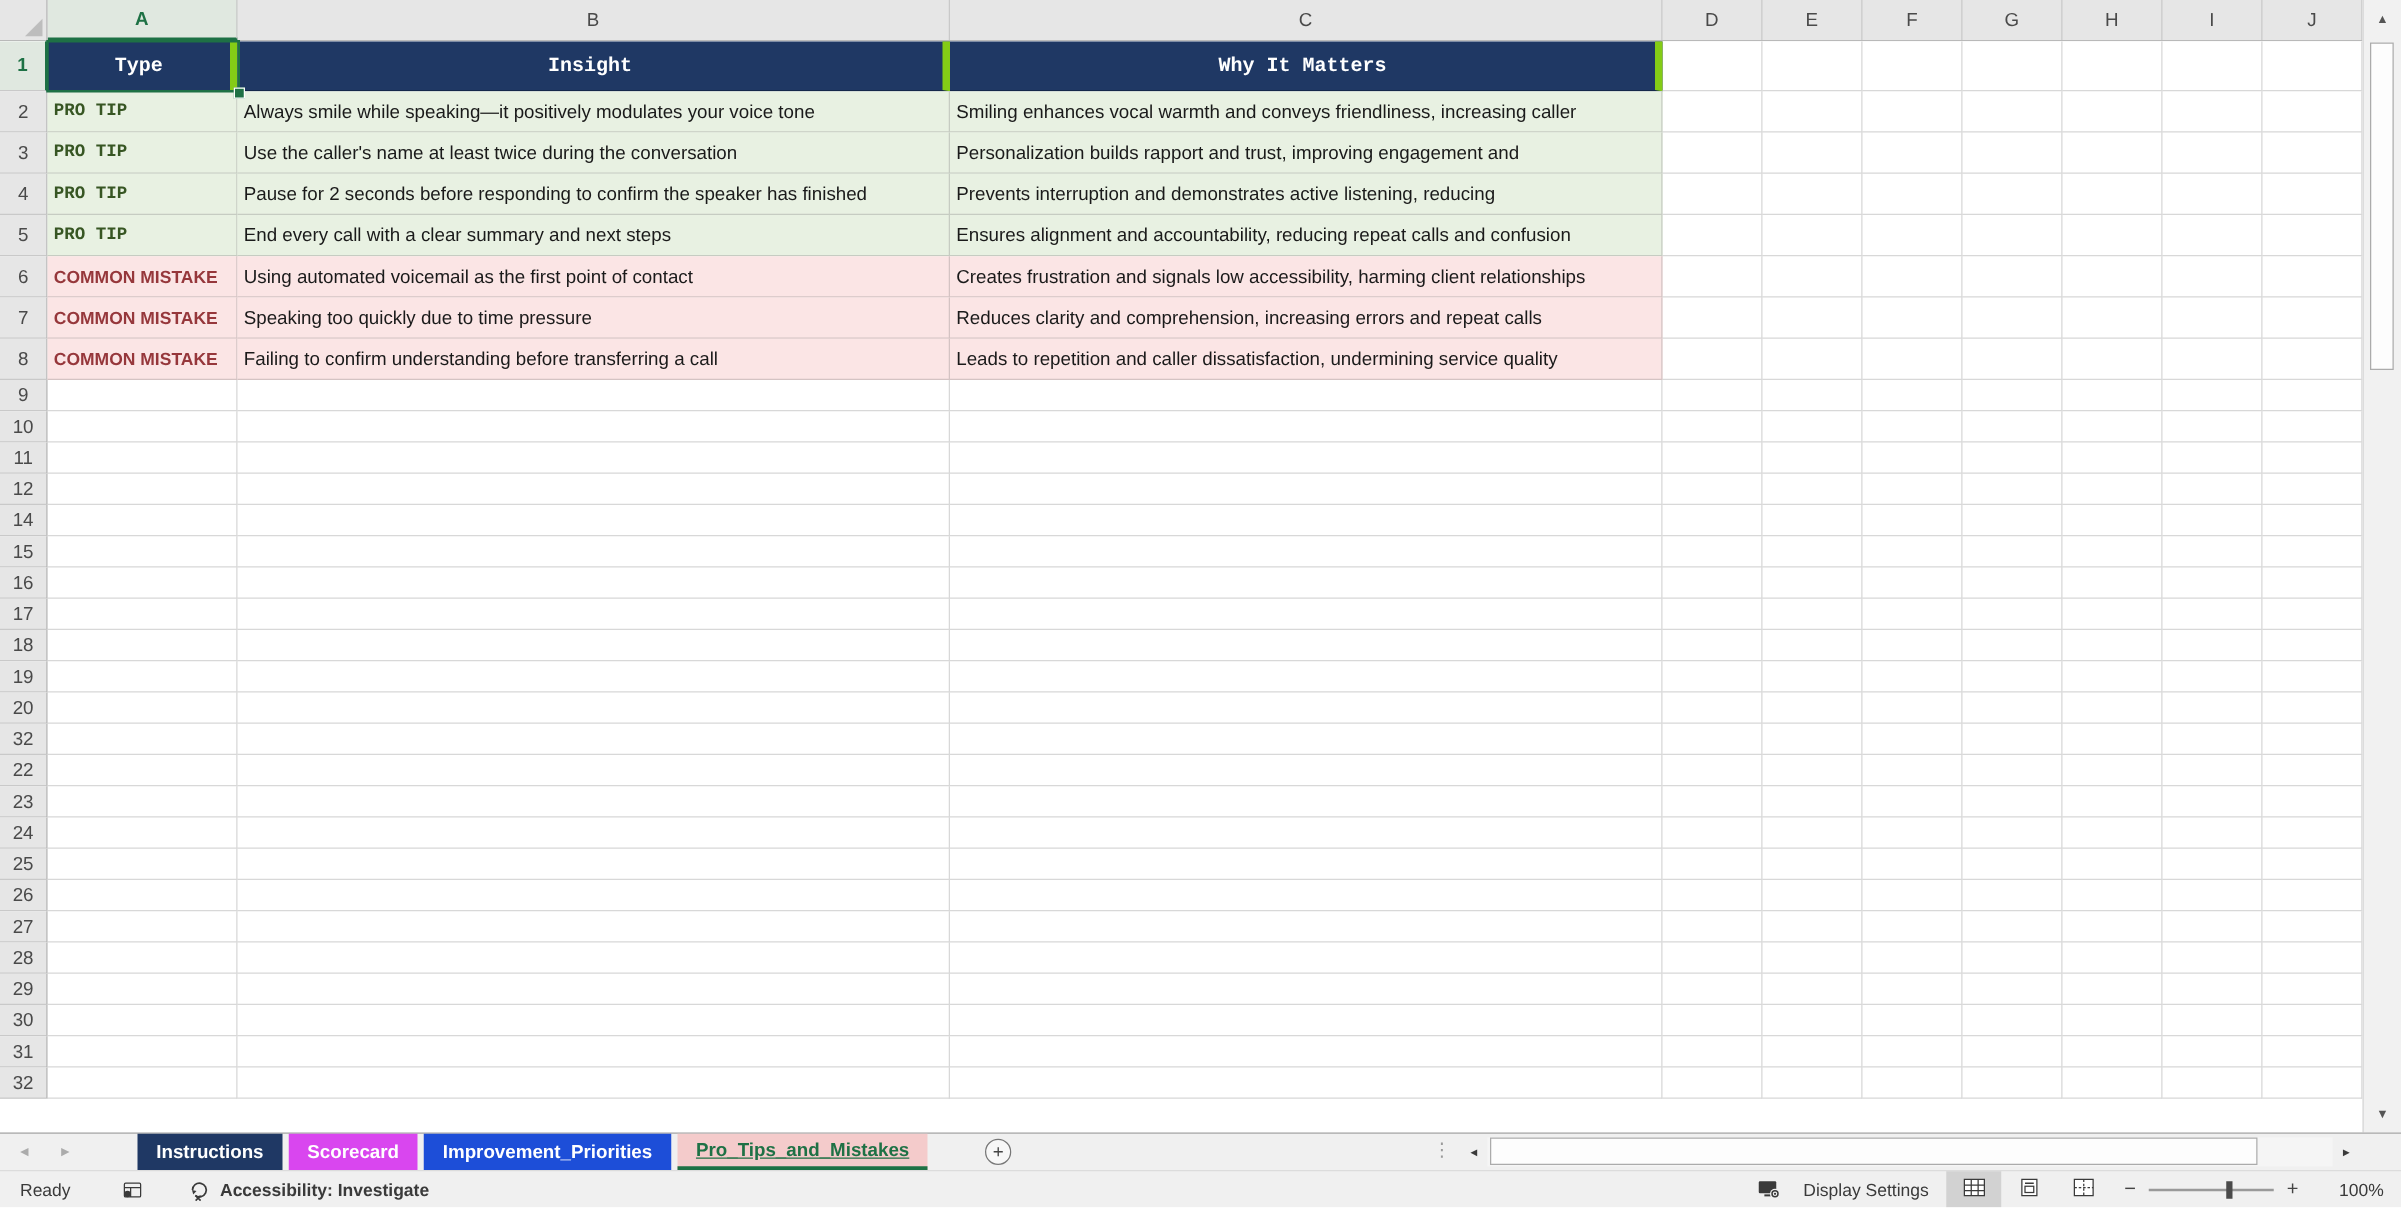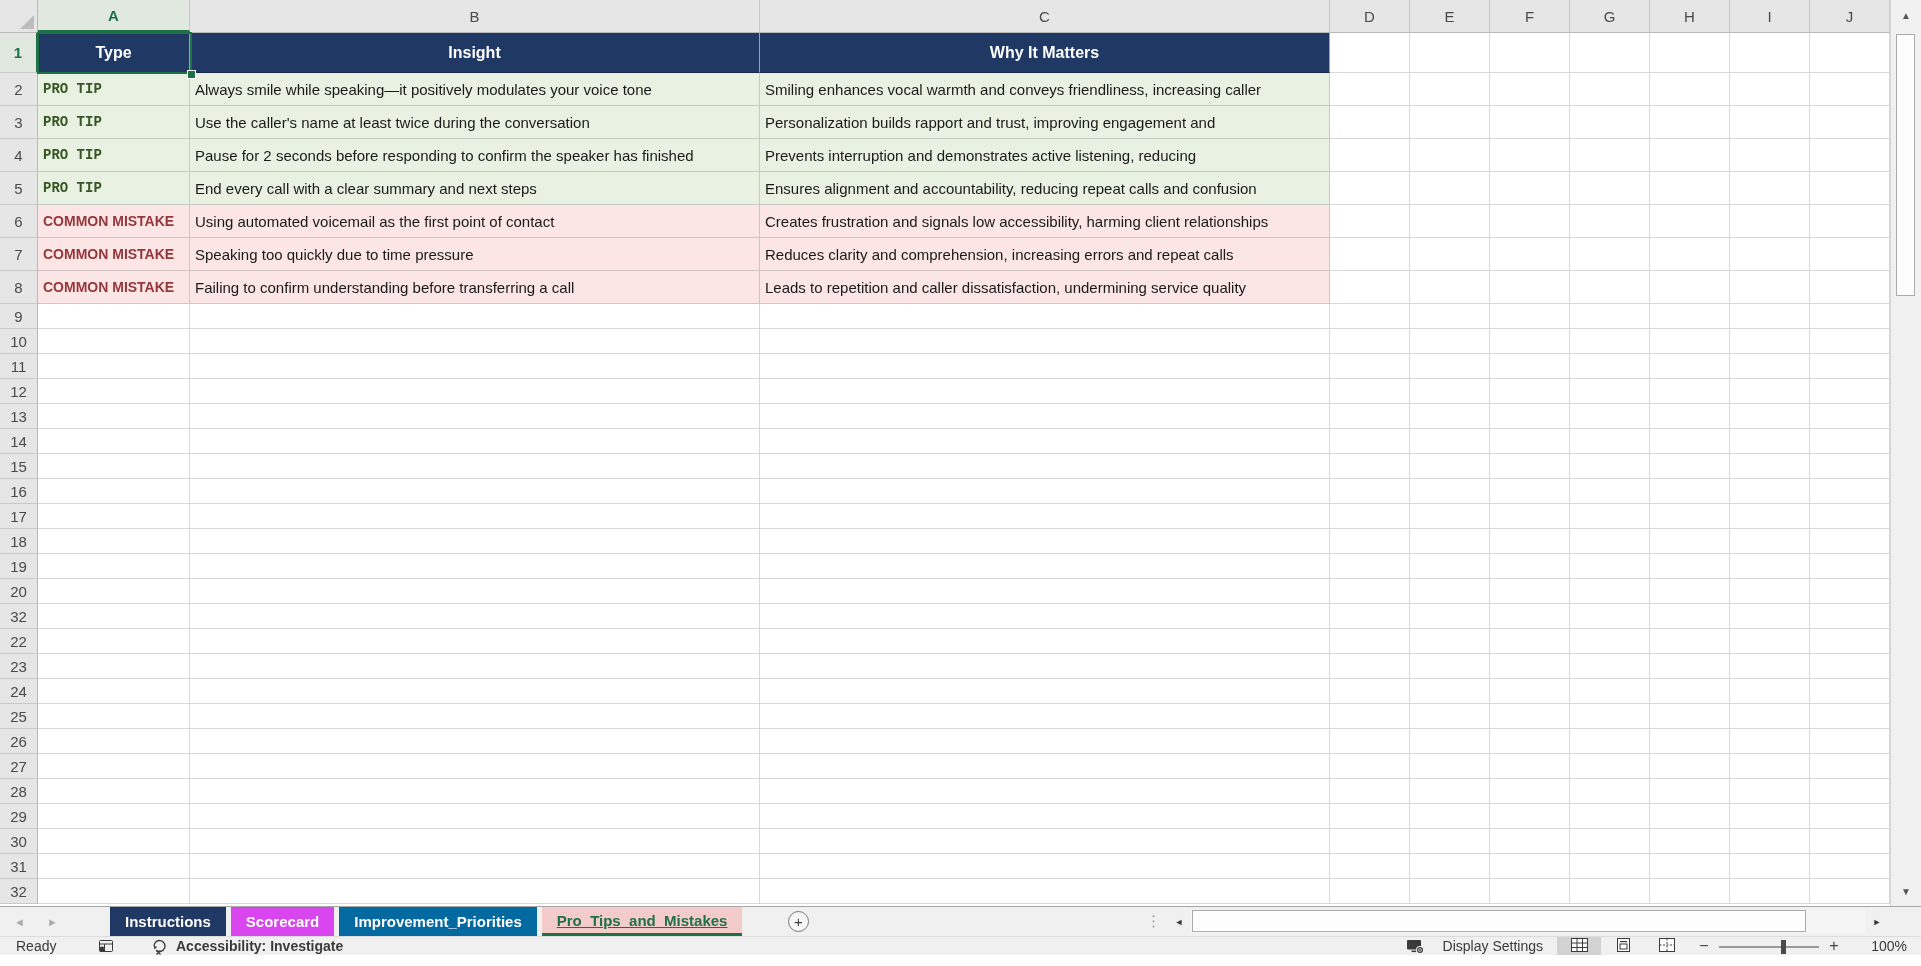--- a/index.html
+++ b/index.html
@@ -22,21 +22,21 @@
   .grow{display:flex;}
   .r1{height:40px;}
   .rd{height:33px;}
   .re{height:25px;}
   .row-h{width:38px;flex:none;background:#E6E6E6;border-right:1px solid #B9B9B9;border-bottom:1px solid #C9C9C9;
          display:flex;align-items:center;justify-content:center;font-size:15px;color:#4a4a4a;box-sizing:border-box;}
   .row-h.sel{color:#1E7145;background:#E0E8E0;border-right:2px solid #1E7145;font-weight:bold;}
   .cell{flex:none;box-sizing:border-box;border-right:1px solid #D8D8D8;border-bottom:1px solid #D8D8D8;
         font-size:15px;display:flex;align-items:center;padding-left:5px;white-space:nowrap;overflow:hidden;}
   .hcell{background:#1F3864;color:#fff;font-weight:bold;font-size:16px;justify-content:center;padding-left:0;
-         border-right:1px solid #84cc16;border-bottom:1px solid #15284A;}
+         border-right:6px solid #84cc16;border-bottom:1px solid #15284A;font-family:Liberation Mono, monospace;}
   .bg-tip{background:#E8F1E2;border-right-color:#C6CCC2;border-bottom-color:#C6CCC2;}
   .bg-mis{background:#FBE5E5;border-right-color:#D4C3C3;border-bottom-color:#D4C3C3;}
   .lab-tip{color:#375623;font-weight:bold;font-size:14px;font-family:Liberation Mono, monospace;}
   .lab-mis{color:#96373B;font-weight:bold;font-size:14px;}
 
   
   .sel-box{position:absolute;left:37px;top:32px;width:155px;height:42px;border:2px solid #1E7145;
            pointer-events:none;box-sizing:border-box;}
   .sel-handle{position:absolute;left:187px;top:70px;width:7px;height:7px;background:#1E7145;
               border:1px solid #fff;pointer-events:none;}
@@ -62,21 +62,21 @@
   .sheet-tab.active{color:#1E7145;font-weight:bold;border-bottom:3px solid #1E7145;text-decoration:underline;}
   .add-btn{position:absolute;left:788px;top:4px;width:21px;height:21px;border:1px solid #777;border-radius:50%;
            display:flex;align-items:center;justify-content:center;font-size:15px;color:#444;background:#F7F7F7;box-sizing:border-box;}
   .grip{position:absolute;left:1146px;top:4px;color:#9a9a9a;font-size:15px;line-height:20px;}
   .hscroll{position:absolute;left:1168px;top:3px;height:23px;display:flex;align-items:center;}
   .hs-btn{width:22px;height:23px;display:flex;align-items:center;justify-content:center;font-size:9px;color:#3a3a3a;}
   .hs-track{width:676px;height:23px;position:relative;background:#F5F5F5;}
   .hs-thumb{position:absolute;left:2px;top:0;width:614px;height:22px;background:#FDFDFD;border:1px solid #ABABAB;box-sizing:border-box;}
 
   
-  .statusbar{position:absolute;left:0;top:936px;width:1921px;height:19px;background:#F0F0F0;
+  .statusbar{position:absolute;left:0;top:936px;width:1921px;height:30px;background:#F0F0F0;
              border-top:1px solid #DCDCDC;box-sizing:border-box;font-size:14px;color:#3a3a3a;}
   .sb-left{position:absolute;left:0;top:0;height:100%;display:flex;align-items:center;}
   .sb-ready{margin-left:16px;width:62px;}
   .sb-icon{display:flex;align-items:center;justify-content:center;margin-right:8px;}
   .sb-macro{margin-left:20px;margin-right:36px;}
   .sb-access{font-weight:bold;}
   .sb-right{position:absolute;right:0;top:0;height:100%;display:flex;align-items:center;}
   .sb-disp{display:flex;align-items:center;gap:18px;padding:0 14px;height:100%;}
   .view-btn{width:44px;height:100%;display:flex;align-items:center;justify-content:center;}
   .view-btn.active{background:#D2D2D2;}
@@ -262,33 +262,20 @@
           <div class="cell cc"></div>
           <div class="cell cs"></div>
           <div class="cell cs"></div>
           <div class="cell cs"></div>
           <div class="cell cs"></div>
           <div class="cell cs"></div>
           <div class="cell cs"></div>
           <div class="cell cs"></div>
         </div>
         <div class="grow re">
-          <div class="row-h">13</div>
-          <div class="cell ca"></div>
-          <div class="cell cb"></div>
-          <div class="cell cc"></div>
-          <div class="cell cs"></div>
-          <div class="cell cs"></div>
-          <div class="cell cs"></div>
-          <div class="cell cs"></div>
-          <div class="cell cs"></div>
-          <div class="cell cs"></div>
-          <div class="cell cs"></div>
-        </div>
-        <div class="grow re">
           <div class="row-h">14</div>
           <div class="cell ca"></div>
           <div class="cell cb"></div>
           <div class="cell cc"></div>
           <div class="cell cs"></div>
           <div class="cell cs"></div>
           <div class="cell cs"></div>
           <div class="cell cs"></div>
           <div class="cell cs"></div>
           <div class="cell cs"></div>
@@ -541,21 +528,21 @@
   </div>
 
   <div class="tabbar">
     <div class="tab-nav">
       <span>◄</span>
       <span>►</span>
     </div>
     <div class="tabs">
       <div class="sheet-tab" style="background: rgb(31, 56, 100);">Instructions</div>
       <div class="sheet-tab" style="background: #d946ef;">Scorecard</div>
-      <div class="sheet-tab" style="background: #0369a1;">Improvement_Priorities</div>
+      <div class="sheet-tab" style="background: #1d4ed8;">Improvement_Priorities</div>
       <div class="sheet-tab active" style="background: rgb(244, 203, 203);">Pro_Tips_and_Mistakes</div>
     </div>
     <div class="add-btn">+</div>
     <div class="grip">⋮</div>
     <div class="hscroll">
       <div class="hs-btn">◄</div>
       <div class="hs-track">
         <div class="hs-thumb"></div>
       </div>
       <div class="hs-btn">►</div>

